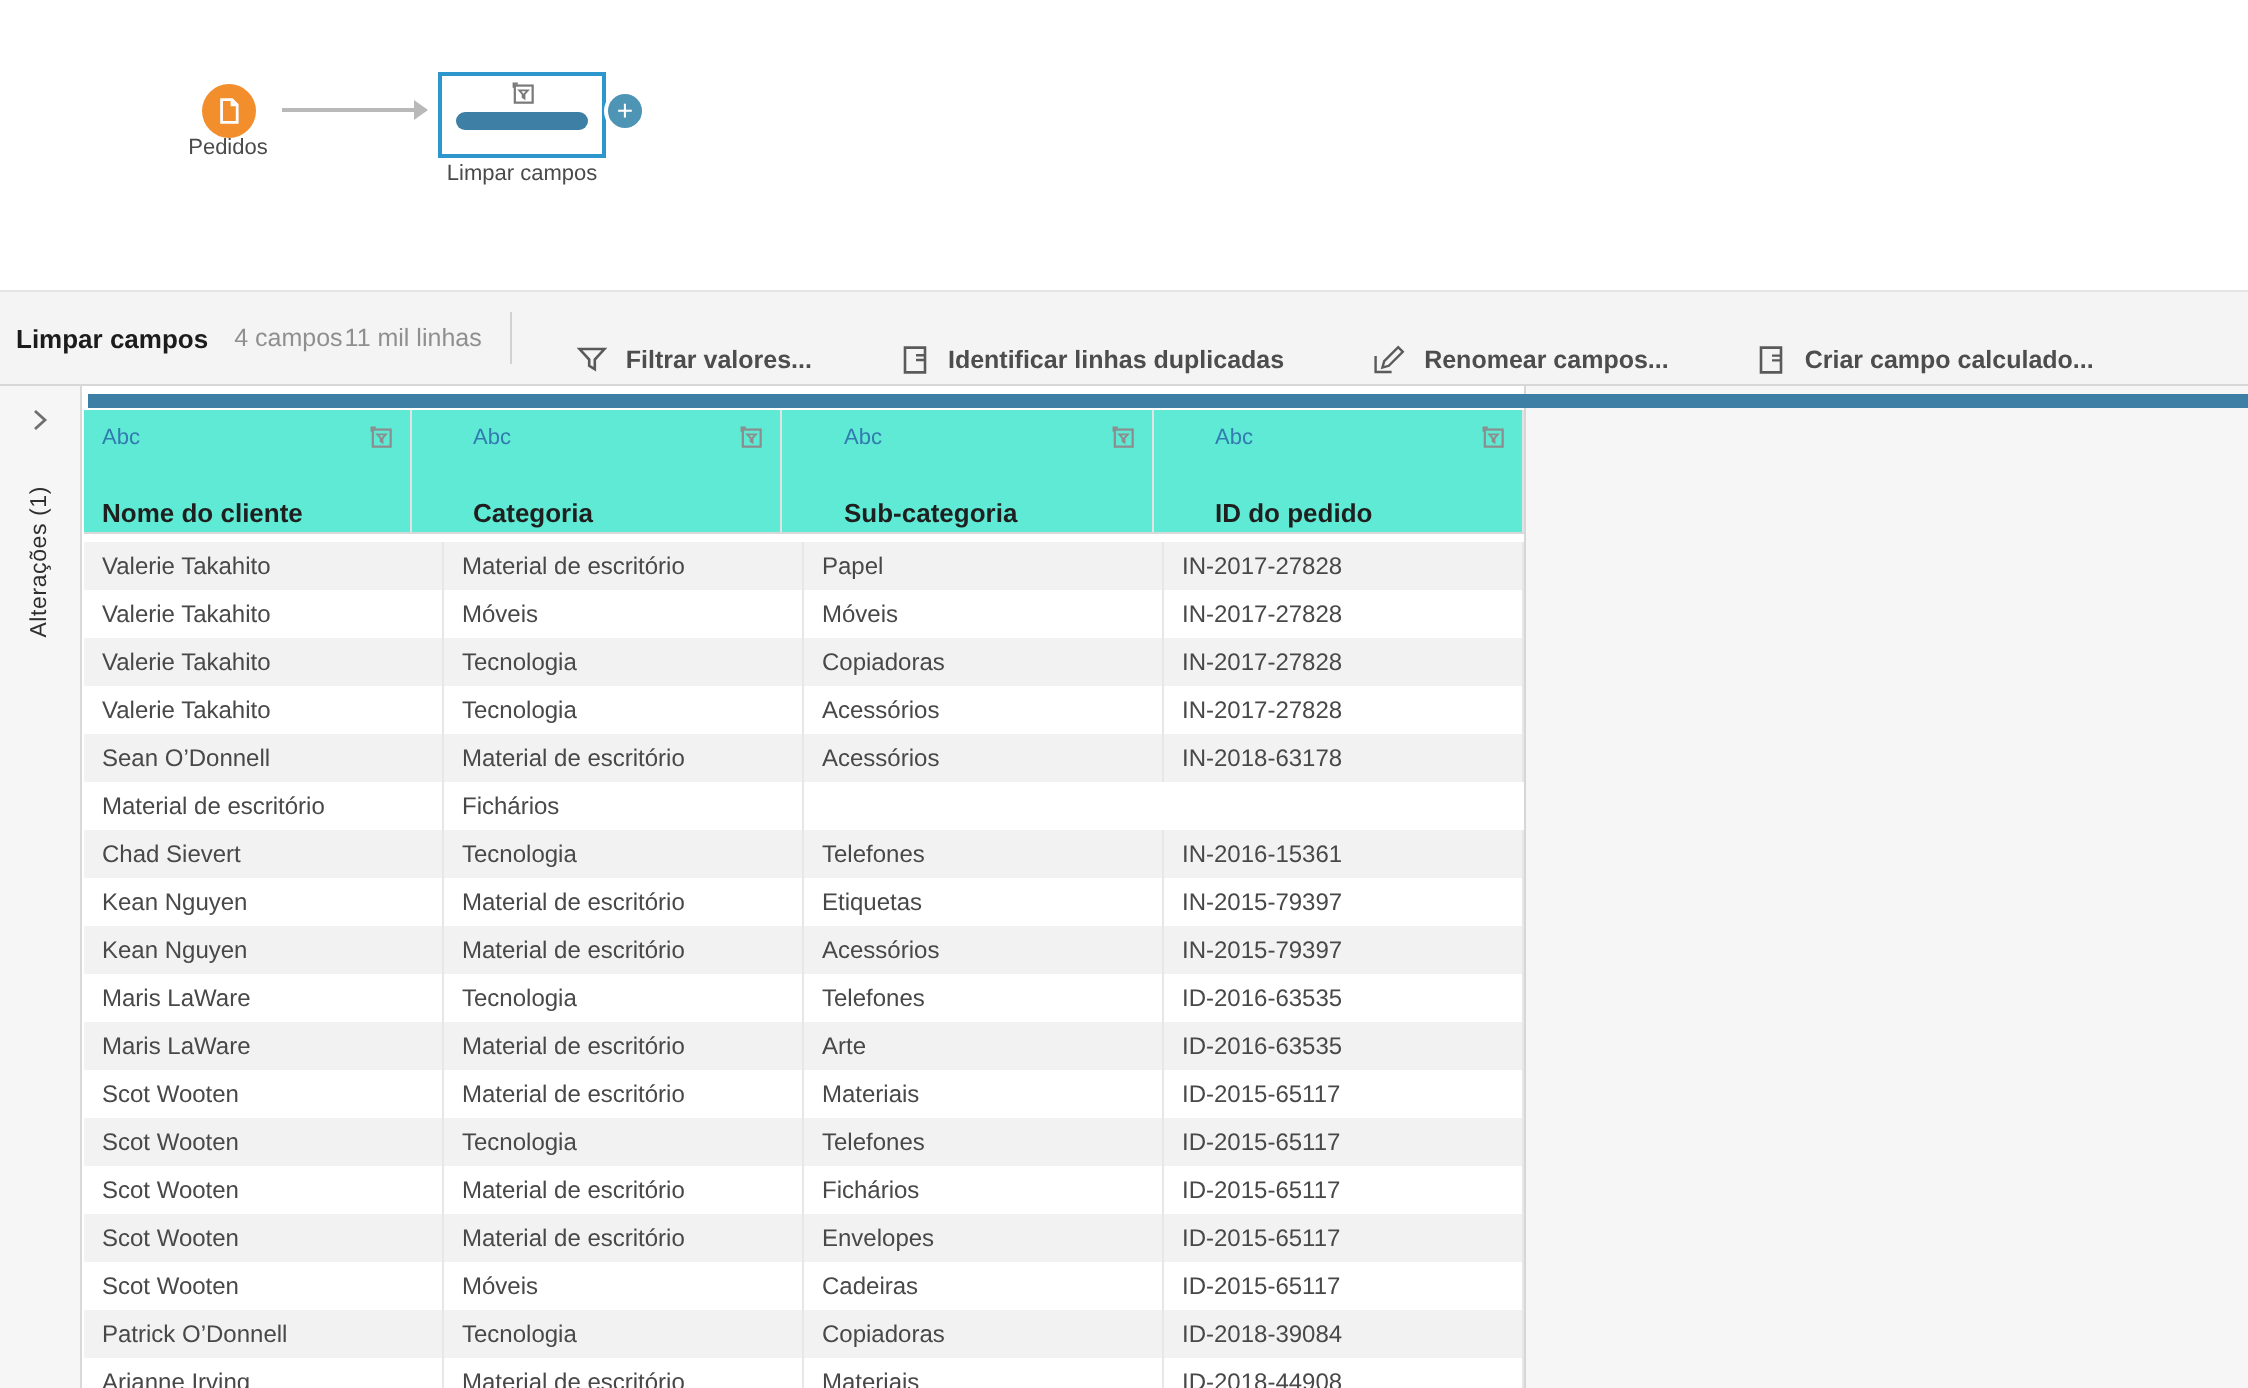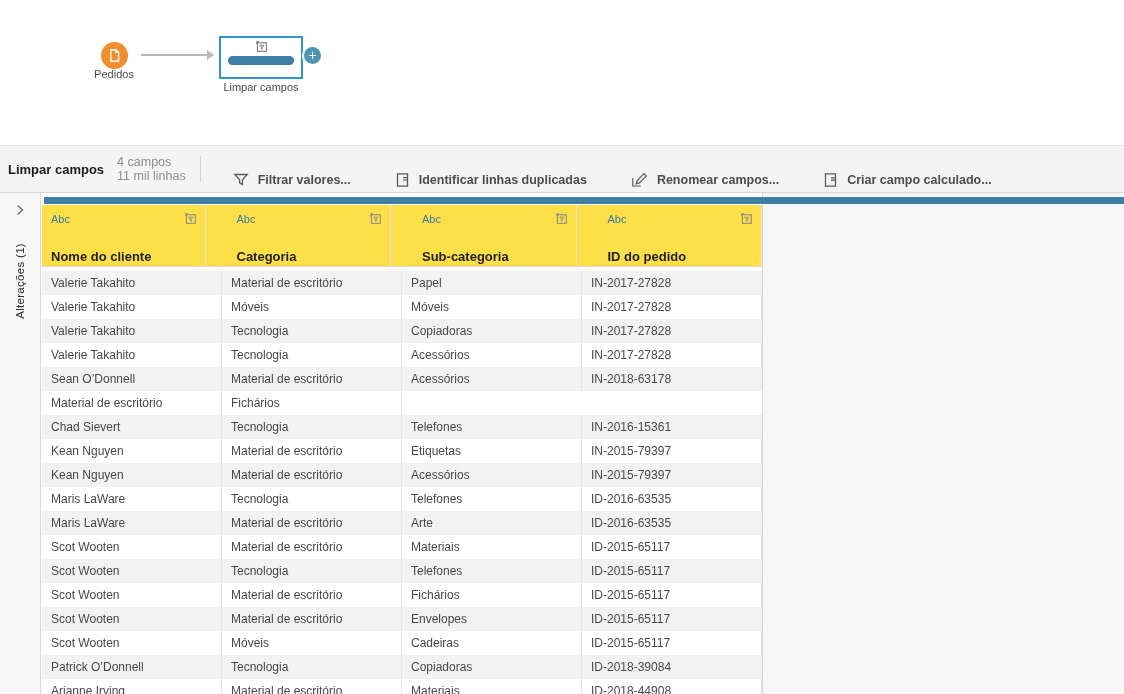--- a/index.html
+++ b/index.html
@@ -22,40 +22,40 @@
   .node-clean .pill { width: 66px; height: 9px; border-radius: 5px; background: #3d7fa5; margin-top: 3px; }
   .add-btn { position: absolute; left: 302px; top: 45px; width: 21px; height: 21px; border-radius: 50%;
     background: #4e94b5; border: 2px solid #fff; color: #fff; font-size: 14px; line-height: 16px;
     text-align: center; cursor: pointer; }
 
   
   .toolbar { position: relative; width: 100%; height: 48px; background: #f4f4f4;
     border-top: 1px solid #e3e3e3; border-bottom: 1px solid #d7d7d7;
     display: flex; align-items: center; padding-left: 8px; }
   .step-name { font-size: 13px; font-weight: bold; color: #1c1c1c; }
-  .counts { display: flex; column-gap: 22px; margin-left: 13px; font-size: 12.5px; color: #8f8f8f; flex-direction: column; }
+  .counts { display: flex; column-gap: 1px; margin-left: 13px; font-size: 12.5px; color: #8f8f8f; }
   .tb-divider { width: 1px; height: 26px; background: #d2d2d2; margin-left: 14px; }
   .tb-buttons { display: flex; margin-left: 32px; column-gap: 44px; }
   .tb-btn { display: flex; align-items: center; column-gap: 9px; cursor: pointer; margin-top: 22px; }
   .tb-btn span.lbl { font-size: 12.5px; font-weight: 600; color: #4d4d4d; }
 
   
   .main { display: flex; width: 100%; height: 501px; }
   .rail { width: 41px; height: 100%; background: #f6f6f6; border-right: 1px solid #d9d9d9;
     display: flex; flex-direction: column; align-items: center; }
   .rail .chev { margin-top: 10px; cursor: pointer; }
   .rail-label { margin-top: 26px; writing-mode: vertical-rl; transform: rotate(180deg);
     font-size: 11.5px; color: #2e2e2e; cursor: pointer; letter-spacing: 0.3px; }
 
   .table-area { position: relative; flex: 1; height: 100%; background: #fff; overflow: hidden; }
   .right-fill { position: absolute; left: 721px; top: 0; right: 0; bottom: 0; background: #f6f6f6;
     border-left: 1px solid #d6d6d6; z-index: 1; }
   .hscrollbar { position: absolute; left: 3px; right: 0; top: 4px; height: 7px; background: #3d7fa5; z-index: 3; cursor: pointer; }
   .grid { position: absolute; left: 1px; top: 12px; width: 720px; background: #fff; z-index: 2; }
-  .header-row { display: flex; height: 62px; background: #fde047; border-bottom: 1px solid #d8d8d8; gap: 22px; }
+  .header-row { display: flex; height: 62px; background: #5eead4; border-bottom: 1px solid #d8d8d8; gap: 22px; }
   .header-cell { width: 180px; padding: 7px 8px 0 9px; border-right: 1px solid #e3e3e3; cursor: pointer; }
   .header-top { display: flex; justify-content: space-between; align-items: center; }
   .col-type { font-size: 11px; color: #337ab0; }
   .col-name { margin-top: 24px; font-size: 13px; font-weight: bold; color: #1f1f1f; }
   .rows { padding-top: 4px; background: #fff; }
   .row { display: flex; height: 24px; background: #fff; align-items: flex-end; }
   .row.stripe { background: #f2f2f2; }
   .cell { width: 180px; padding-left: 9px; font-size: 12px; color: #484848; line-height: 24px;
     border-right: 1px solid #e7e7e7; white-space: nowrap; overflow: hidden; }
 

